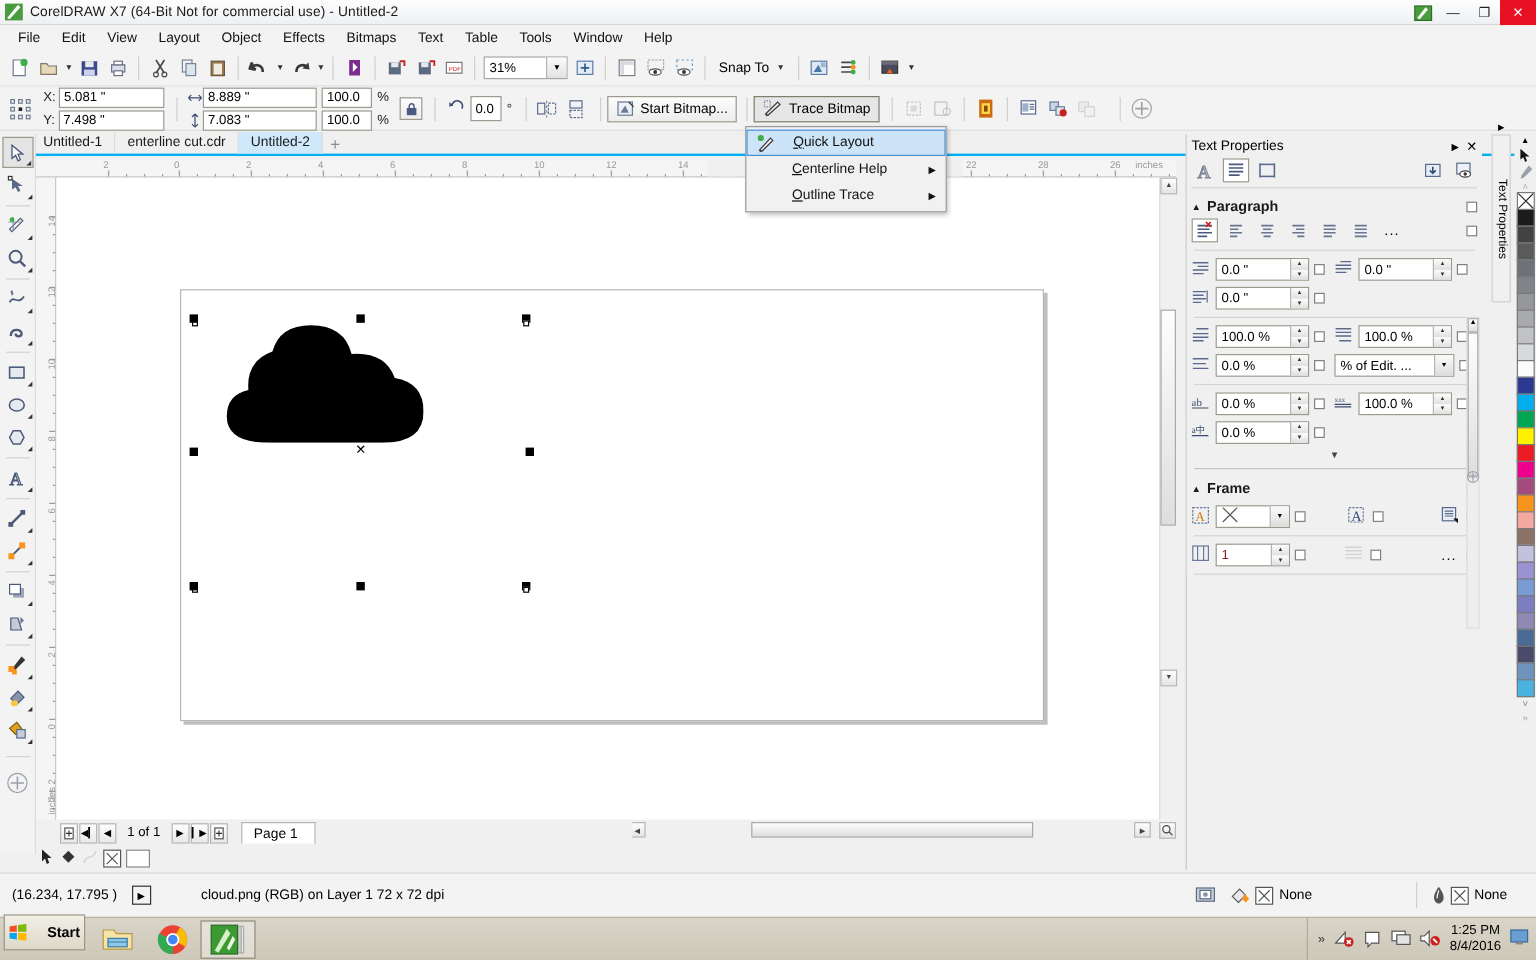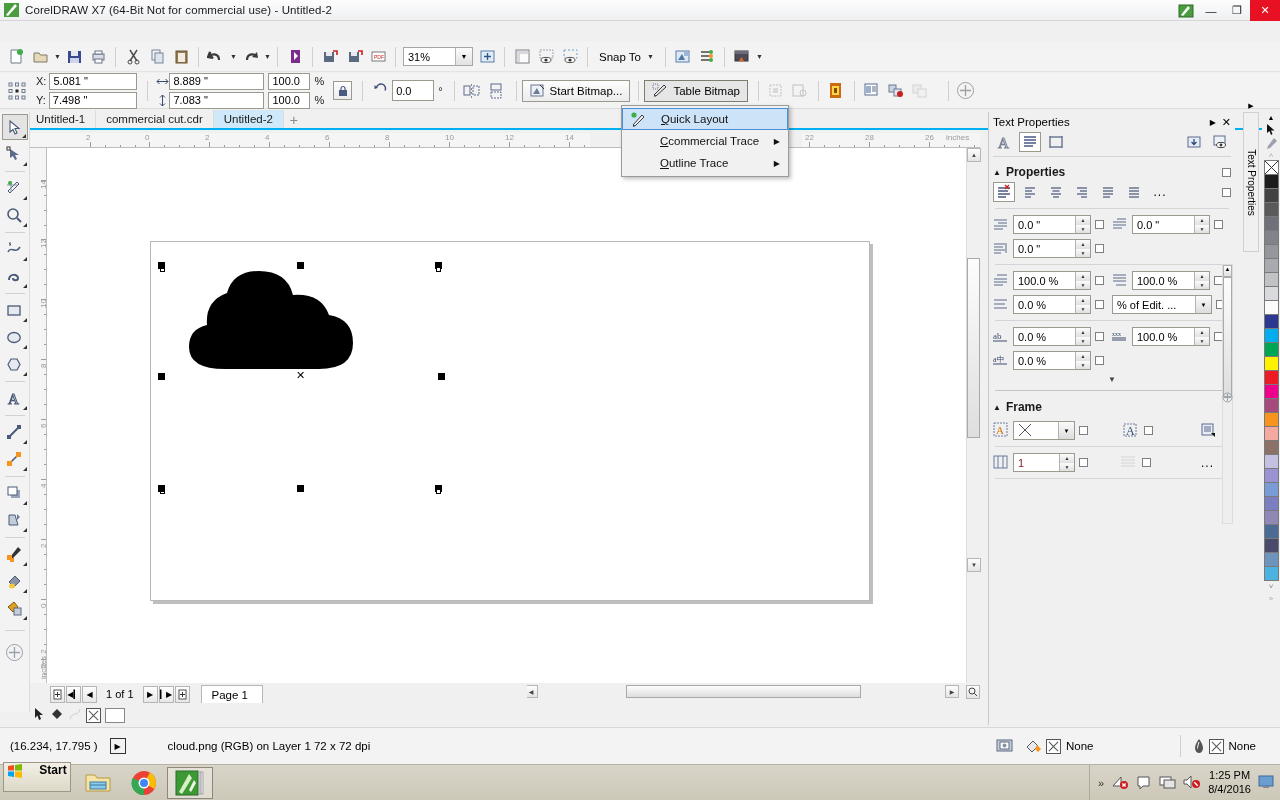--- a/index.html
+++ b/index.html
@@ -242,21 +242,21 @@
 
   
   .taskbar {
     position:absolute; left:0; top:764px; width:1280px; height:36px;
     background:linear-gradient(#d8d4c8,#cdc8b8); border-top:1px solid #b8b2a2;
     display:flex; align-items:center;
   }
   .startbtn {
     width:68px; height:30px; margin:0 4px 12px 3px;
     background:linear-gradient(#f2efe6,#ddd8c8);
-    border:1px solid #9d9684; display:flex; align-items:flex-start;
+    border:1px solid #9d9684; display:flex; align-items:center;
     justify-content:center; gap:16px; font-size:12px; font-weight:bold;
   }
   .tbapp { width:46px; height:32px; display:flex; align-items:center; justify-content:center; }
   .tbapp.active { border:1px solid #8e8878; background:rgba(255,255,255,.35); }
   .tray {
     position:absolute; right:0; top:0; height:36px; display:flex; align-items:center;
     gap:7px; padding:0 4px 0 8px; border-left:1px solid #b0aa9a;
   }
   .clock { font-size:11px; text-align:center; line-height:1.25; }
 
@@ -295,20 +295,34 @@
           <rect x="1" y="1" width="14" height="12" fill="#4a9d3f" stroke="#2e6b27"></rect>
           <path d="M3 11 L10 2 L12 4 L5 12 Z" fill="#fff"></path>
         </svg>
       </div>
       <div class="tbtn">—</div>
       <div class="tbtn">❐</div>
       <div class="tbtn close">✕</div>
     </div>
   </div>
 
+  <div class="menubar">
+    <div class="menuitem">File</div>
+    <div class="menuitem">Edit</div>
+    <div class="menuitem">View</div>
+    <div class="menuitem">Layout</div>
+    <div class="menuitem">Object</div>
+    <div class="menuitem">Effects</div>
+    <div class="menuitem">Bitmaps</div>
+    <div class="menuitem">Text</div>
+    <div class="menuitem">Table</div>
+    <div class="menuitem">Tools</div>
+    <div class="menuitem">Window</div>
+    <div class="menuitem">Help</div>
+  </div>
 
   <div class="toolbar1">
     <div class="tbicon">
       <svg width="17" height="17" viewBox="0 0 17 17">
           <path d="M3 2h7l3 3v10H3z" fill="#fff" stroke="#6b7a8f"></path>
           <circle cx="12" cy="4" r="3" fill="#3fae49"></circle>
         </svg>
     </div>
     <div class="tbicon">
       <svg width="17" height="17" viewBox="0 0 17 17">
@@ -520,21 +534,21 @@
           <path d="M4 5V3.5a2 2 0 014 0V5" fill="none" stroke="#4a5a80" stroke-width="1.2"></path>
         </svg>
     </div>
     <div class="tsep" style="margin-left:10px"></div>
     <div class="tbicon">
       <svg width="15" height="15" viewBox="0 0 15 15">
           <path d="M12 7.5A4.5 4.5 0 103.5 5" fill="none" stroke="#3b4a72" stroke-width="1.4"></path>
           <path d="M1.5 2 L4.5 5 L1.5 6Z" fill="#3b4a72"></path>
         </svg>
     </div>
-    <div class="tfield" style="width:42px;height:21px">0.0</div>
+    <div class="tfield" style="width:26px;height:21px">0.0</div>
     <span class="lbl">°</span>
     <div class="tsep" style="margin-left:8px"></div>
     <div class="tbicon">
       <svg width="18" height="16" viewBox="0 0 18 16">
           <rect x="1" y="3" width="6" height="9" fill="none" stroke="#5a6a90"></rect>
           <rect x="10" y="3" width="6" height="9" fill="none" stroke="#5a6a90" stroke-dasharray="2 1"></rect>
           <path d="M8.5 1v14" stroke="#888" stroke-dasharray="2 2"></path>
         </svg>
     </div>
     <div class="tbicon">
@@ -552,21 +566,21 @@
         </svg>
       <span>Start Bitmap...</span>
     </div>
     <div class="tsep" style="margin-left:8px"></div>
     <div class="btn3d pressed" style="position:relative;z-index:70">
       <svg width="16" height="15" viewBox="0 0 16 15">
           <path d="M2 12 L12 2 L14 4 L4 13Z" fill="none" stroke="#3a3a3a"></path>
           <path d="M2 12 L4 13 L2.5 14Z" fill="#3a3a3a"></path>
           <rect x="1" y="1" width="5" height="5" fill="none" stroke="#6a7c96" stroke-dasharray="1 1"></rect>
         </svg>
-      <span>Table Bitmap</span>
+      <span>Trace Bitmap</span>
     </div>
     <div class="tsep" style="margin-left:10px"></div>
     <div class="tbicon" style="opacity:.35">
       <svg width="17" height="17" viewBox="0 0 17 17">
           <rect x="3" y="3" width="11" height="11" fill="none" stroke="#6a6a6a" stroke-dasharray="2 1"></rect>
           <rect x="6" y="6" width="5" height="5" fill="#aaa"></rect>
         </svg>
     </div>
     <div class="tbicon" style="opacity:.35">
       <svg width="17" height="17" viewBox="0 0 17 17">
@@ -608,21 +622,21 @@
       <svg width="19" height="19" viewBox="0 0 19 19">
           <circle cx="9.5" cy="9.5" r="8" fill="none" stroke="#a0a0a0"></circle>
           <path d="M9.5 4v11M4 9.5h11" stroke="#a0a0a0" stroke-width="1.3"></path>
         </svg>
     </div>
   </div>
 
   <div class="tabbar">
     <div style="width:26px"></div>
     <div class="doctab">Untitled-1</div>
-    <div class="doctab">commercial cut.cdr</div>
+    <div class="doctab">enterline cut.cdr</div>
     <div class="doctab active">Untitled-2</div>
     <div class="tabplus">+</div>
   </div>
 
   <div class="toolbox">
     <div class="tool sel">
       <svg width="17" height="17" viewBox="0 0 17 17">
           <path d="M4 2 L4 13 L7 10.5 L9 15 L11 14 L9 9.5 L13 9.5 Z" fill="#fff" stroke="#4a5a78" stroke-width="1.1"></path>
         </svg>
       <span class="flyout"></span>
@@ -999,21 +1013,21 @@
           <svg width="16" height="16" viewBox="0 0 16 16">
               <rect x="2" y="2" width="11" height="9" fill="#eef2f8" stroke="#5a6a8c"></rect>
               <ellipse cx="9" cy="11" rx="4.5" ry="2.6" fill="#fff" stroke="#444"></ellipse>
               <circle cx="9" cy="11" r="1.4" fill="#333"></circle>
             </svg>
         </div>
       </div>
 
       <div class="sect-hdr">
         <span style="font-size:8px">▲</span>
-        <span>Properties</span>
+        <span>Paragraph</span>
         <span style="flex:1"></span>
         <span class="cbx"></span>
       </div>
 
       <div class="dk-row">
         <div class="dk-btn sel">
           <svg width="16" height="16" viewBox="0 0 16 16">
               <path d="M2 4h12M2 7h10M2 10h12M2 13h8" stroke="#4a5a80" stroke-width="1.3"></path>
               <path d="M9 1 L13 5 M13 1 L9 5" stroke="#cc2020" stroke-width="1.4"></path>
             </svg>
@@ -1457,21 +1471,21 @@
       <span class="tm-icon">
         <svg width="16" height="16" viewBox="0 0 16 16">
           <path d="M2 13 L11 3 L13 5 L4 14Z" fill="#f0f0f0" stroke="#3a3a3a"></path>
           <path d="M2 13 L4 14 L2 15Z" fill="#3a3a3a"></path>
           <circle cx="3" cy="3" r="2.6" fill="#3fae49"></circle>
         </svg>
       </span>
       <span><u>Q</u><span>uick Layout</span></span>
     </div>
     <div class="tm-item">
-      <span><u>C</u><span>commercial Trace</span></span>
+      <span><u>C</u><span>enterline Help</span></span>
       <span class="tm-arrow">▶</span>
     </div>
     <div class="tm-item">
       <span><u>O</u><span>utline Trace</span></span>
       <span class="tm-arrow">▶</span>
     </div>
   </div>
 
 </div>
 

